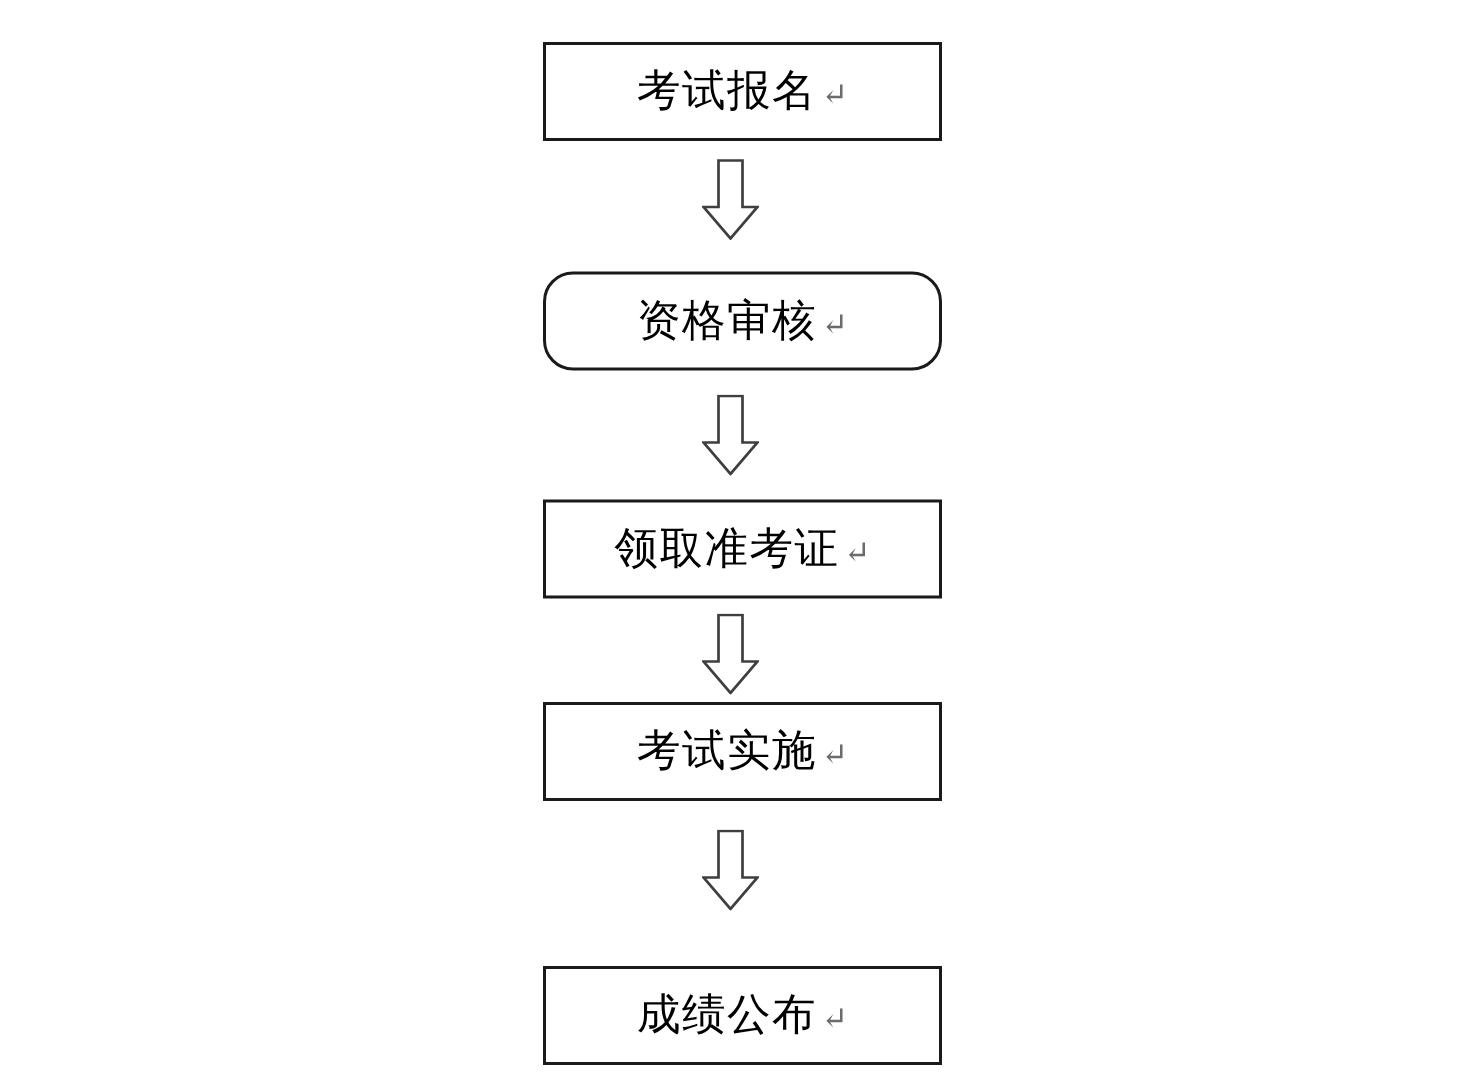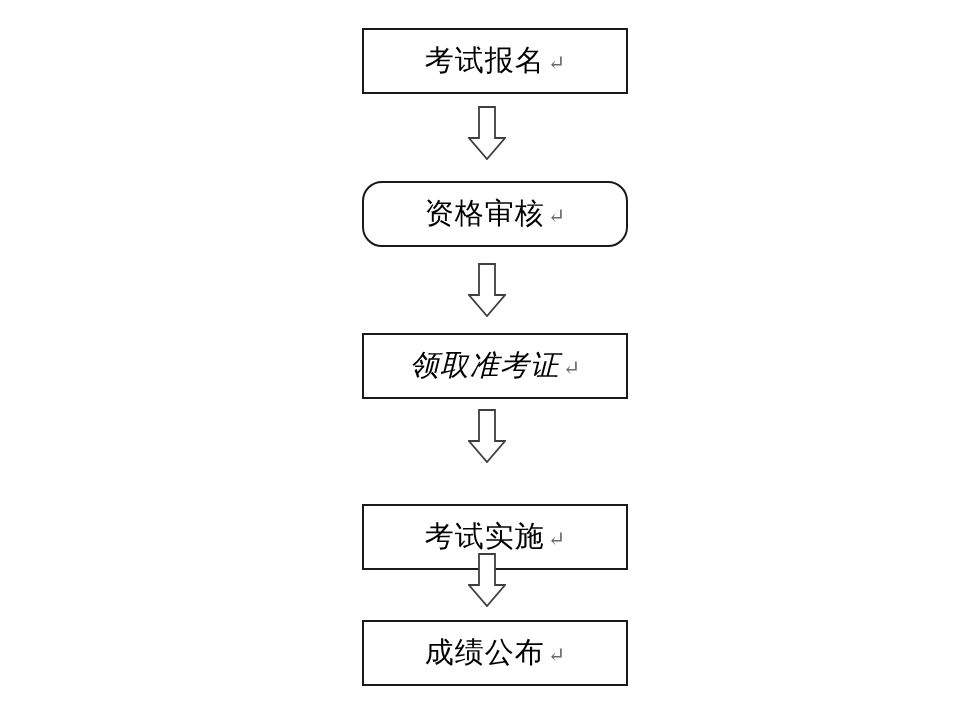--- a/index.html
+++ b/index.html
@@ -41,23 +41,23 @@
     top: 2px;
   }
   .arrow {
     position: absolute;
     left: 468px;
     width: 38px;
     height: 54px;
   }
   .box-1 { top: 28px; }
   .box-2 { top: 181px; border-radius: 20px; }
-  .box-3 { top: 333px; font-style: italic; }
-  .box-4 { top: 504px; }
-  .box-5 { top: 620px; }
+  .box-3 { top: 333px; }
+  .box-4 { top: 468px; }
+  .box-5 { top: 644px; }
   .arrow-1 { top: 106px; }
   .arrow-2 { top: 263px; }
   .arrow-3 { top: 409px; }
   .arrow-4 { top: 553px; }
 </style>
 </head>
 <body>
 
 <div class="canvas">
 

